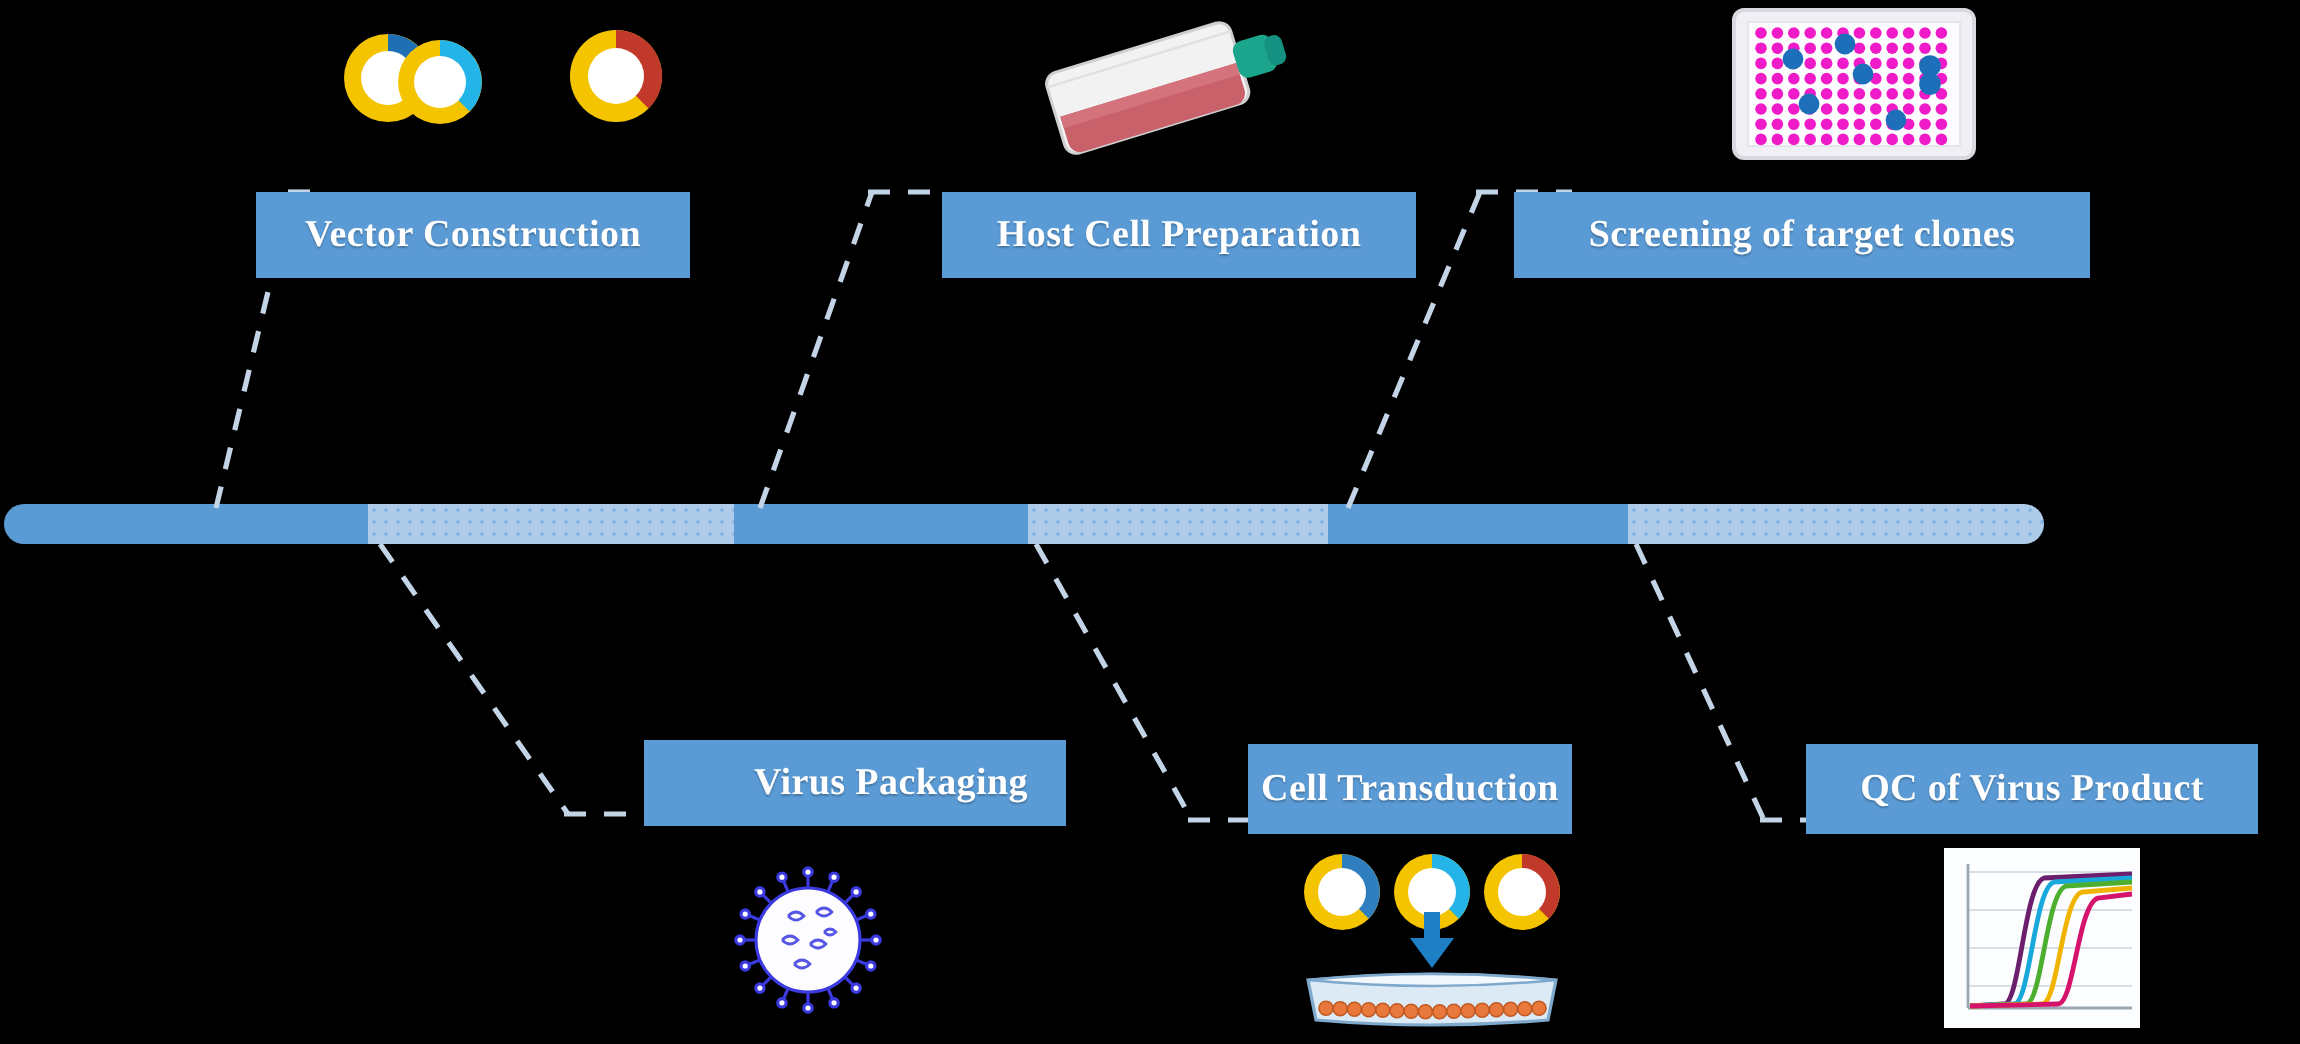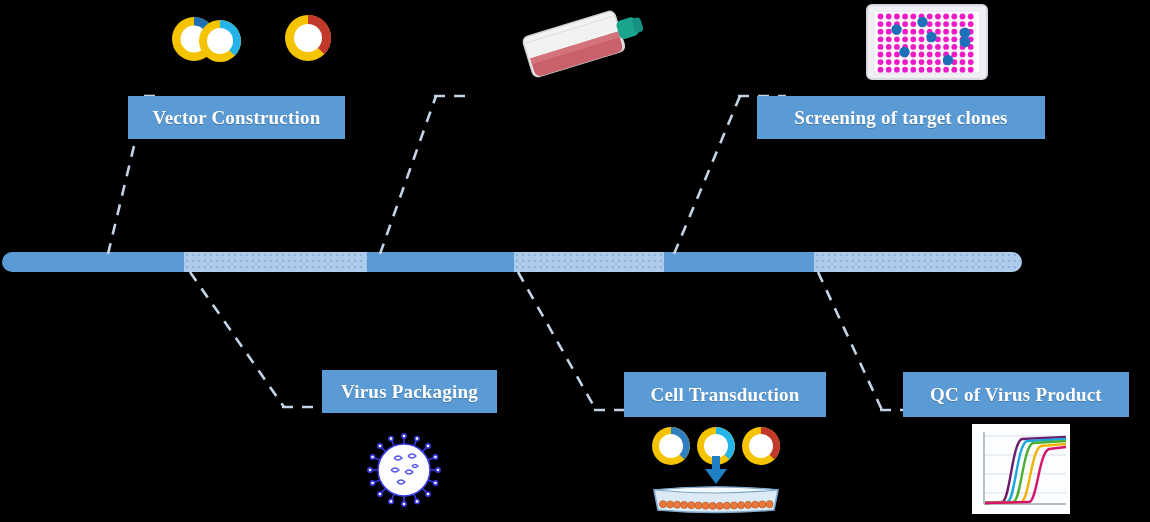--- a/index.html
+++ b/index.html
@@ -61,24 +61,25 @@
   <svg class="conn" style="left:512px;top:268px;width:116px;height:148px;" viewBox="0 0 116 148">
     <line x1="6" y1="4" x2="84" y2="142"></line>
     <line x1="82" y1="142" x2="116" y2="142"></line>
   </svg>
   <svg class="conn" style="left:812px;top:268px;width:96px;height:148px;" viewBox="0 0 96 148">
     <line x1="6" y1="4" x2="70" y2="142"></line>
     <line x1="68" y1="142" x2="96" y2="142"></line>
   </svg>
 
   <div class="label" style="left:128px;top:96px;width:217px;height:43px;">Vector Construction</div>
+  <div class="label" style="left:471px;top:96px;width:237px;height:43px;">Host Cell Preparation</div>
   <div class="label" style="left:757px;top:96px;width:288px;height:43px;">Screening of target clones</div>
 
-  <div class="label" style="left:322px;top:370px;width:175px;height:43px;">Virus Packaging</div>
-  <div class="label" style="left:624px;top:372px;width:202px;height:45px;">Cell Transduction</div>
+  <div class="label" style="left:322px;top:370px;width:175px;height:43px;padding-left:36px;">Virus Packaging</div>
+  <div class="label" style="left:624px;top:372px;width:162px;height:45px;">Cell Transduction</div>
   <div class="label" style="left:903px;top:372px;width:226px;height:45px;">QC of Virus Product</div>
 
   <svg class="icon" style="left:168px;top:8px;width:80px;height:62px;" viewBox="0 0 80 62">
     <g>
       <circle cx="26" cy="31" r="22" fill="#F5C400"></circle>
       <path d="M26 9 A22 22 0 0 1 41.5 46.5 L26 31 Z" fill="#1F6FB5"></path>
       <circle cx="26" cy="31" r="13.5" fill="#fff"></circle>
     </g>
     <g>
       <circle cx="52" cy="33" r="21" fill="#F5C400"></circle>

